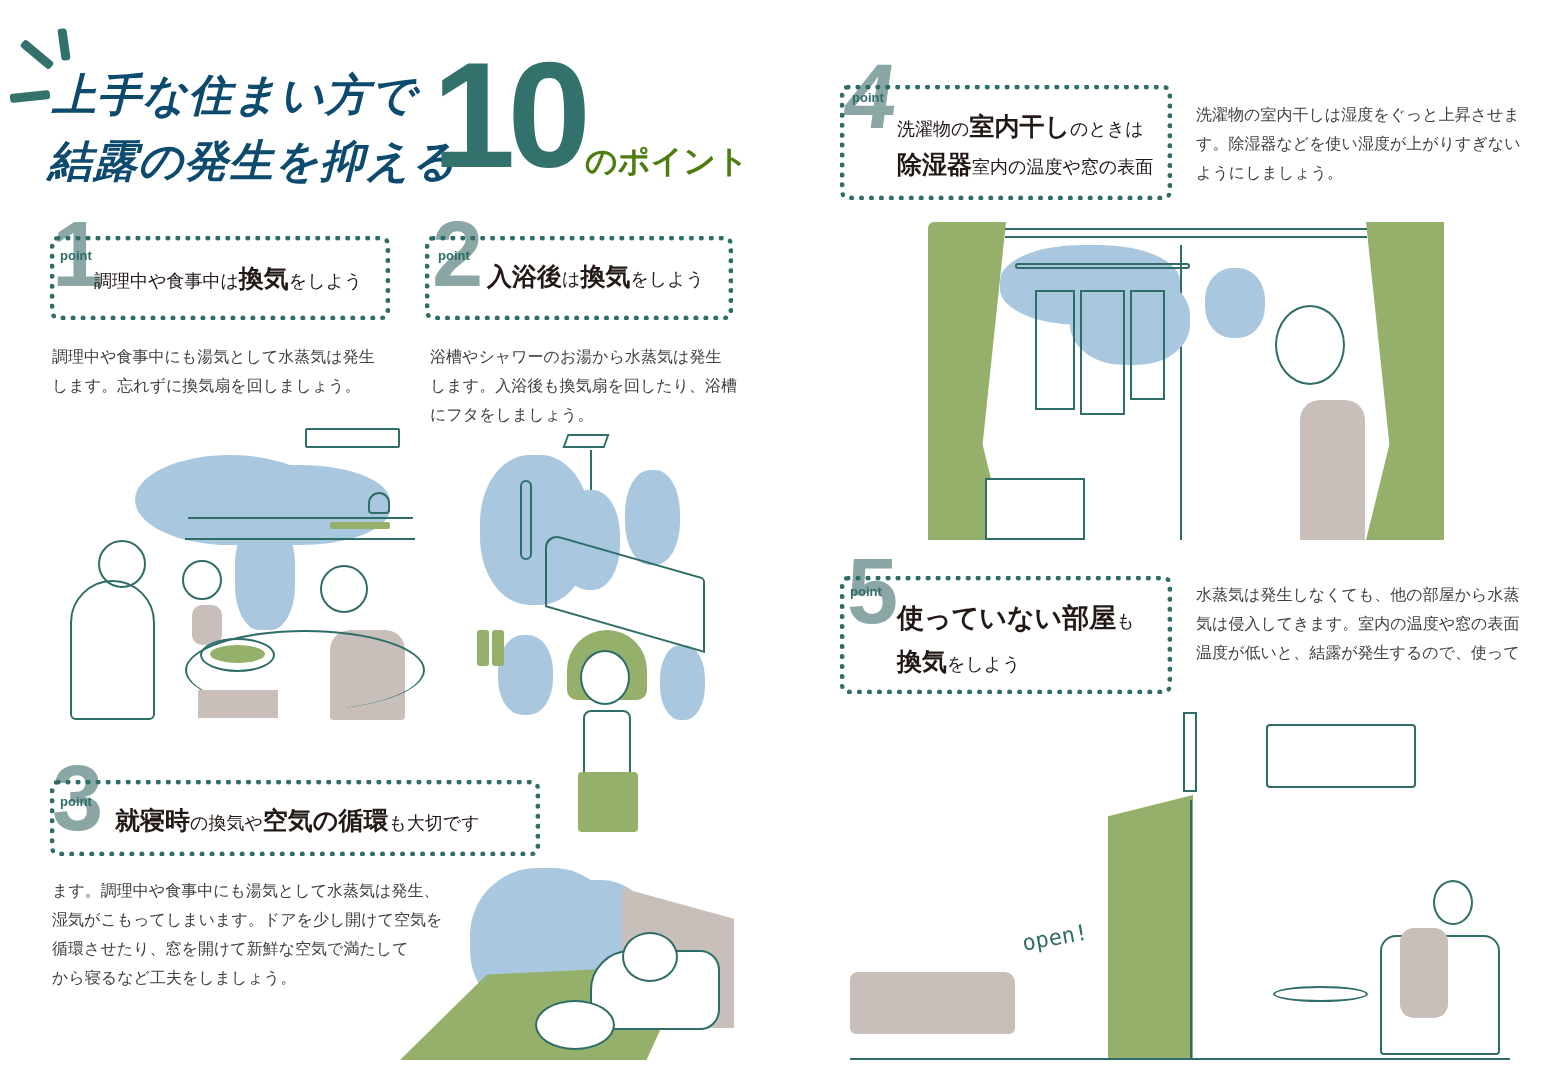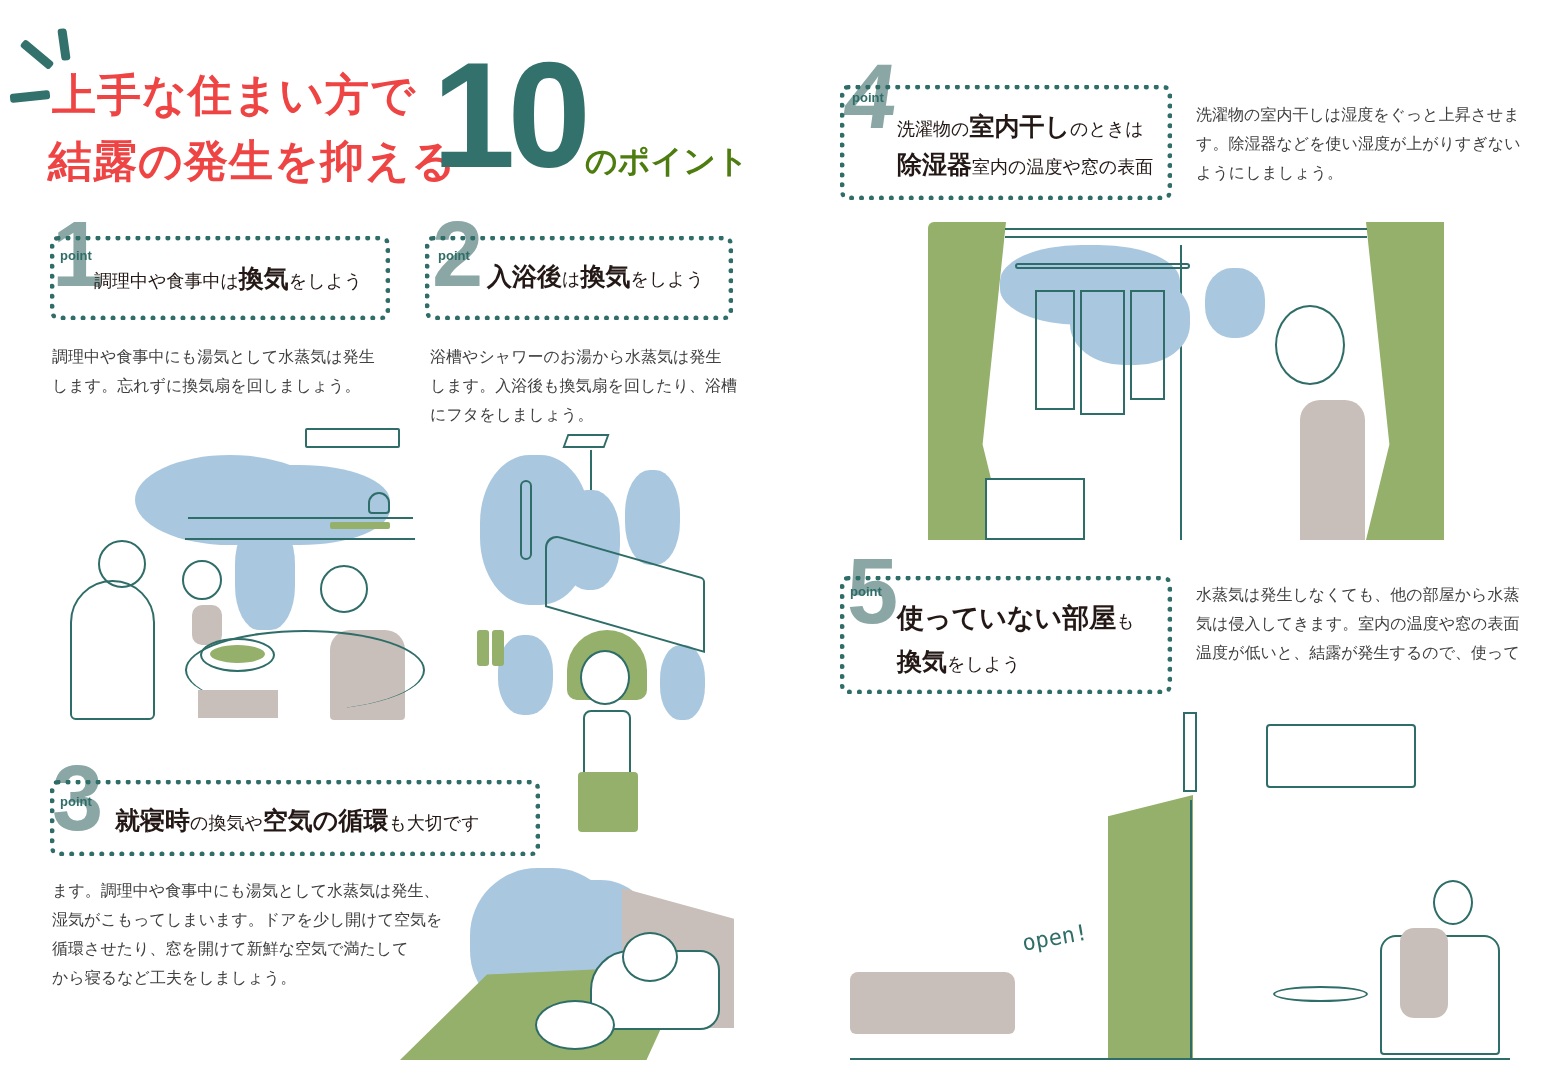--- a/index.html
+++ b/index.html
@@ -2,21 +2,21 @@
 <html><head>
 <meta charset="utf-8">
 <style>
   * { box-sizing: border-box; margin: 0; padding: 0; }
   html, body { width: 1562px; height: 1076px; background: #ffffff; overflow: hidden; }
   body { position: relative; font-family: "DejaVu Sans", "Liberation Sans", sans-serif; color: #231815; }
 
   .abs { position: absolute; }
 
   
-  .title-line { position: absolute; font-weight: bold; color: #ef4444; letter-spacing: 1px; white-space: nowrap; }
+  .title-line { position: absolute; font-weight: bold; color: #0c4a6e; letter-spacing: 1px; white-space: nowrap; font-style: italic; }
   .title-big { font-size: 44px; }
   .title-ten { position: absolute; left: 432px; top: 40px; font-size: 150px; font-weight: bold; color: #33716c; line-height: 1; letter-spacing: -8px; font-family: "Liberation Sans", sans-serif; }
   .title-suffix { position: absolute; left: 585px; top: 140px; font-size: 32px; font-weight: bold; color: #4d7c0f; white-space: nowrap; }
 
   .burst { position: absolute; background: #33716c; border-radius: 3px; }
 
   
   .point-box {
     position: absolute;
     border: 5px dotted #2f6d68;

